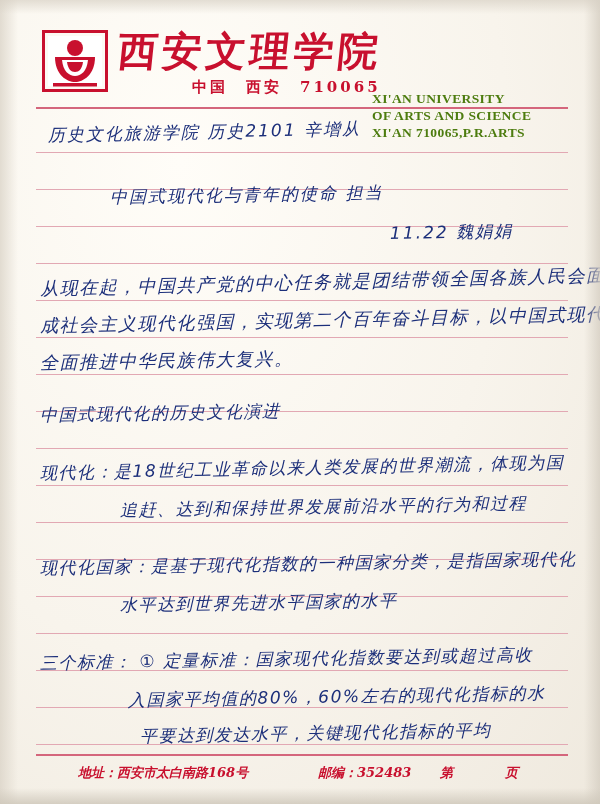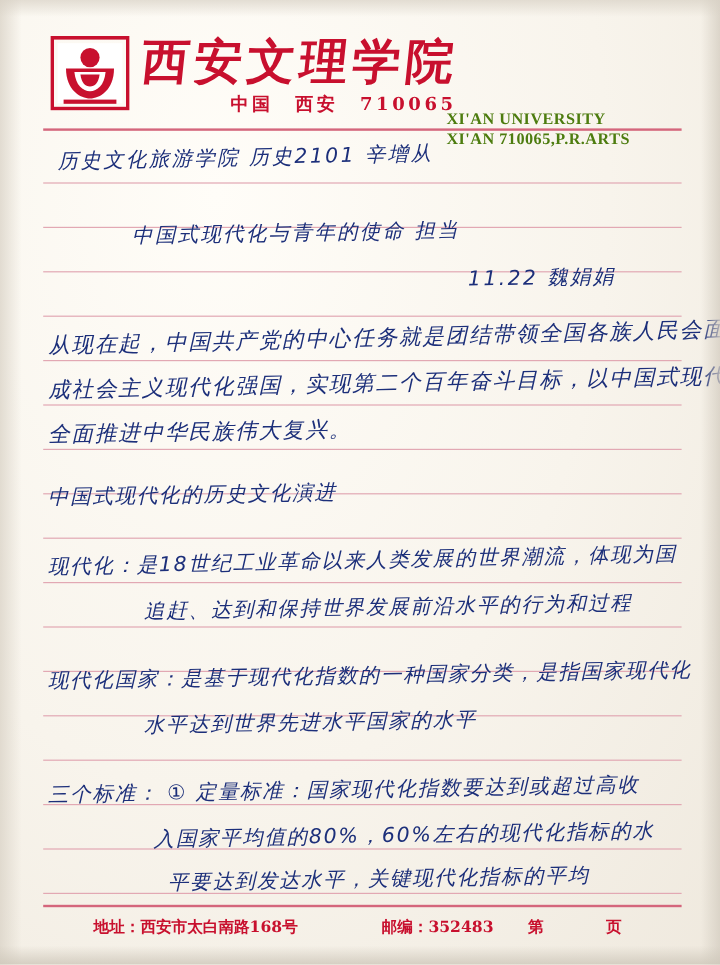--- a/index.html
+++ b/index.html
@@ -119,20 +119,21 @@
     background: #d4667c;
     height: 1.6px;
   }
 
   
   .footer {
     position: absolute;
     left: 0; right: 0;
     bottom: 0;
     height: 56px;
+    font-style: italic;
   }
   .footer-rule {
     position: absolute;
     left: 36px; right: 32px;
     top: 6px;
     height: 1.6px;
     background: #d4667c;
   }
   .footer-text {
     position: absolute;
@@ -185,20 +186,21 @@
         <rect x="11" y="53" width="44" height="3.5" fill="#c8102e"></rect>
       </svg>
     </div>
 
     <div class="school-name-cn">西安文理学院</div>
 
     <div class="header-sub-cn">中国　西安　710065</div>
 
     <div class="header-en">
       <div>XI'AN UNIVERSITY</div>
+      <div>OF ARTS AND SCIENCE</div>
       <div>XI'AN 710065,P.R.ARTS</div>
     </div>
   </div>
 
   <div class="rule-area">
     <div class="rule top-rule" style="top:0px"></div>
     <div class="rule" style="top:45px"></div>
     <div class="rule" style="top:82px"></div>
     <div class="rule" style="top:119px"></div>
     <div class="rule" style="top:156px"></div>

